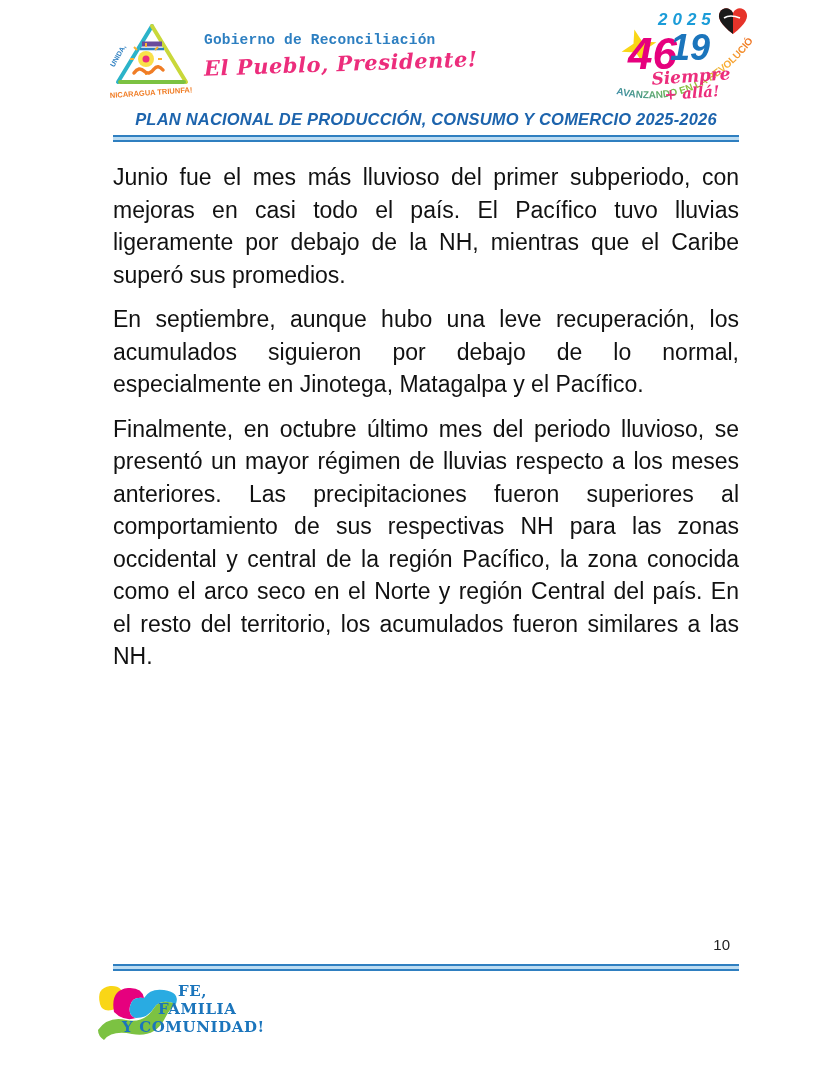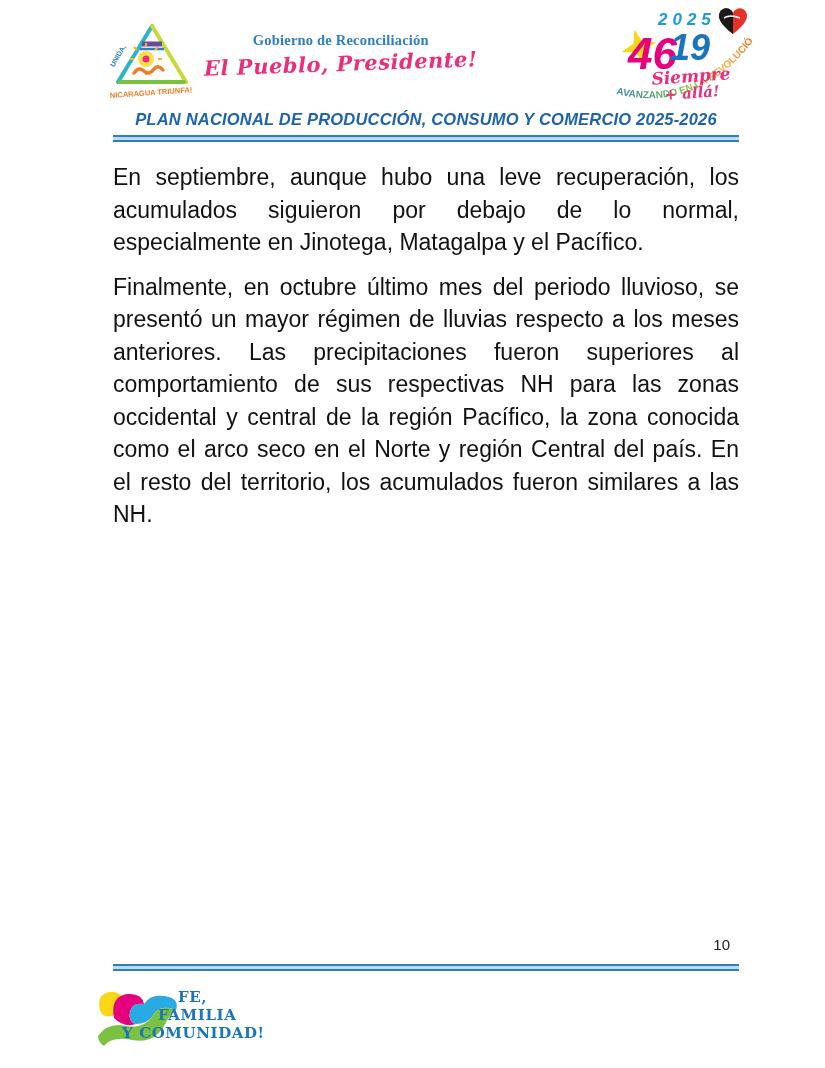--- a/index.html
+++ b/index.html
@@ -12,27 +12,26 @@
     margin: 0 auto;
     overflow: hidden;
     font-family: "Liberation Sans", sans-serif;
   }
 
   
   .gov-logo { position: absolute; left: 106px; top: 20px; display: flex; }
   .emblem-svg { width: 92px; height: 86px; }
   .gov-text { margin-left: 6px; margin-top: 12px; }
   .gov-line {
-    font-family: Liberation Serif, serif;
+    font-family: Liberation Mono, monospace;
     font-weight: bold;
     font-size: 14.5px;
     line-height: 17px;
     color: #2d7fc1;
     letter-spacing: 0.2px;
-    text-align: center;
   }
   .gov-slogan {
     font-family: "DejaVu Serif", serif;
     font-style: italic;
     font-weight: bold;
     font-size: 21px;
     color: #ec2d7c;
     margin-top: 2px;
     transform: rotate(-2deg);
     letter-spacing: 0.5px;
@@ -93,21 +92,21 @@
     color: #111111;
     text-align: justify;
     margin-bottom: 12px;
   }
 
   
   .page-number {
     position: absolute; right: 95px; top: 936px;
     font-size: 15px; color: #222;
   }
-  .footer-logo { position: absolute; left: 90px; top: 974px; width: 200px; height: 84px; margin-top: 6px; }
+  .footer-logo { position: absolute; left: 90px; top: 974px; width: 200px; height: 84px; }
   .waves-svg { position: absolute; left: 0; top: 4px; width: 150px; height: 72px; }
   .fl-line {
     position: absolute;
     font-family: "DejaVu Serif", serif;
     font-weight: bold;
     color: #1b75bc;
     letter-spacing: 0.6px;
     white-space: nowrap;
   }
   .fl-1 { left: 88px; top: 8px;  font-size: 15px; }
@@ -180,20 +179,21 @@
     <div class="ann-46">46</div>
     <div class="ann-19">19</div>
     <div class="ann-s1">Siempre</div>
     <div class="ann-s2">+ allá!</div>
   </div>
 
   <div class="doc-title">PLAN NACIONAL DE PRODUCCIÓN, CONSUMO Y COMERCIO 2025-2026</div>
   <div class="rule rule-top"></div>
 
   <div class="body-text">
+    <p>Junio fue el mes más lluvioso del primer subperiodo, con mejoras en casi todo el país. El Pacífico tuvo lluvias ligeramente por debajo de la NH, mientras que el Caribe superó sus promedios.</p>
     <p>En septiembre, aunque hubo una leve recuperación, los acumulados siguieron por debajo de lo normal, especialmente en Jinotega, Matagalpa y el Pacífico.</p>
     <p>Finalmente, en octubre último mes del periodo lluvioso, se presentó un mayor régimen de lluvias respecto a los meses anteriores. Las precipitaciones fueron superiores al comportamiento de sus respectivas NH para las zonas occidental y central de la región Pacífico, la zona conocida como el arco seco en el Norte y región Central del país. En el resto del territorio, los acumulados fueron similares a las NH.</p>
   </div>
 
   <div class="page-number">10</div>
   <div class="rule rule-bottom"></div>
 
   <div class="footer-logo">
     <svg class="waves-svg" viewBox="0 0 150 72">
 

